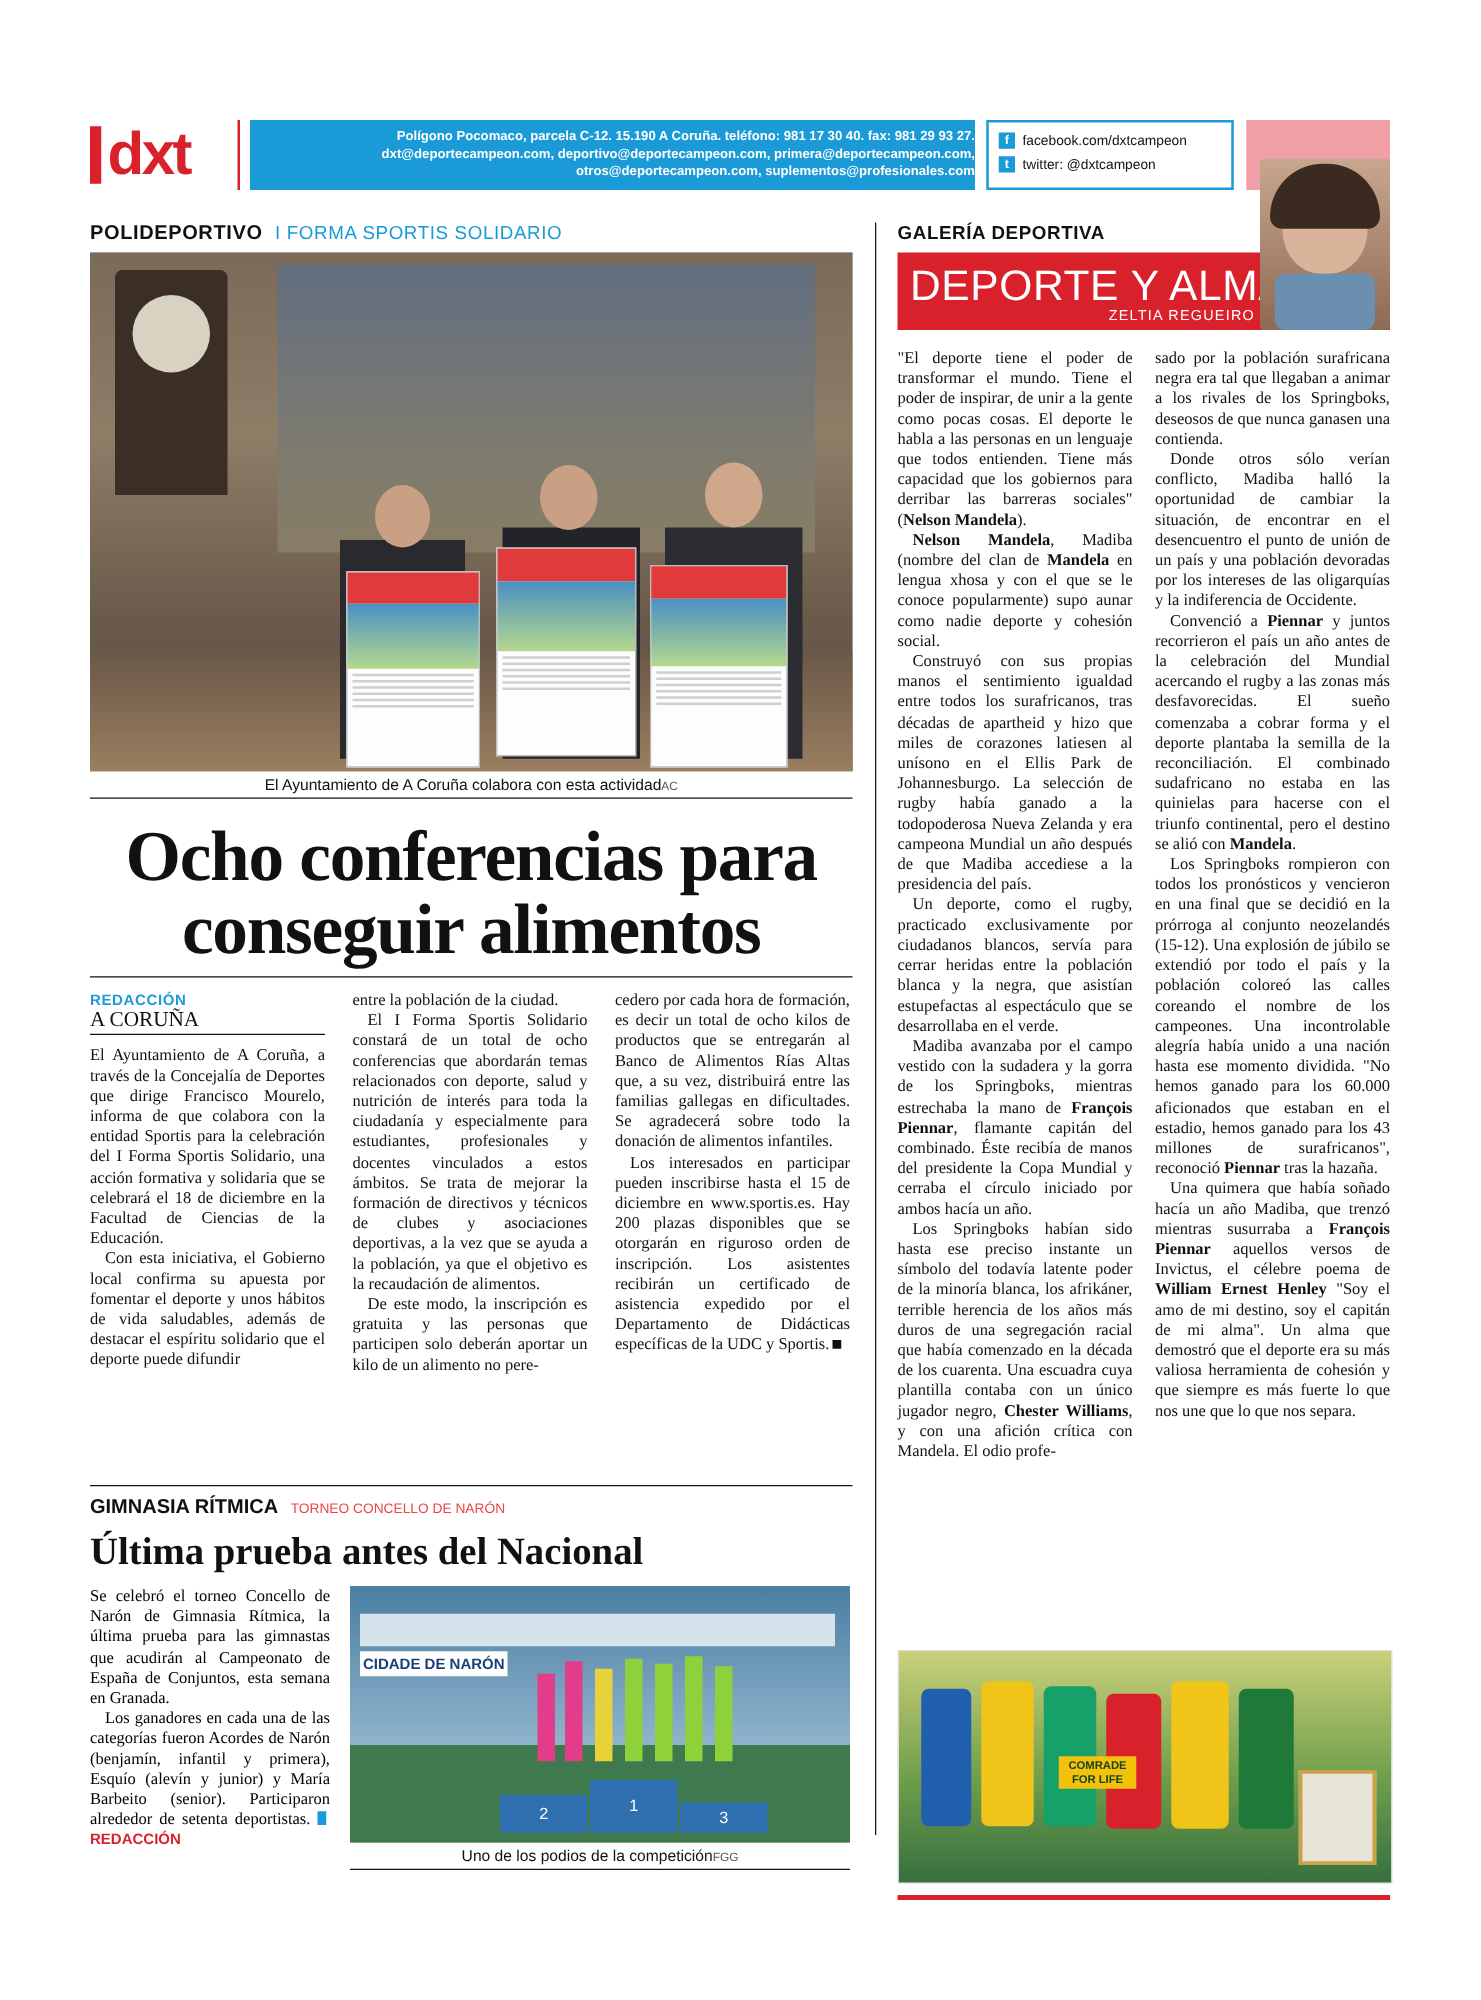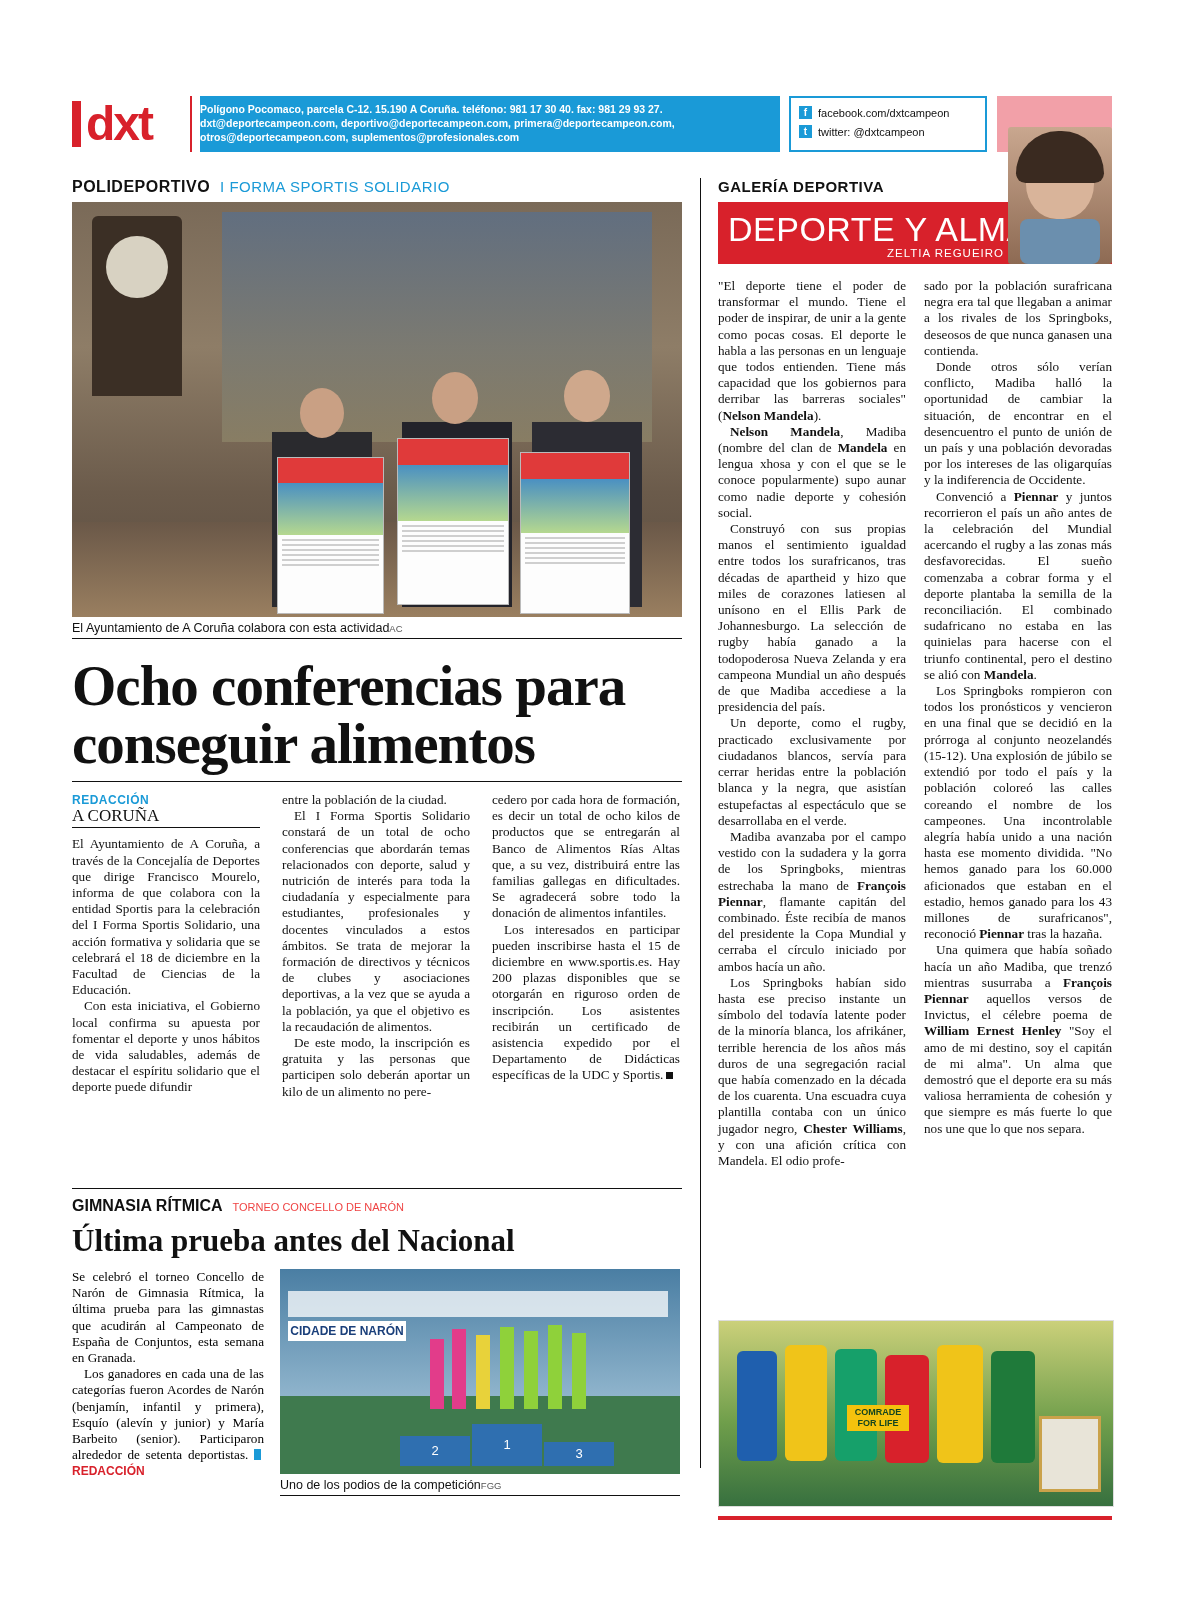--- a/index.html
+++ b/index.html
@@ -13,46 +13,46 @@
   .logo{
     position:absolute;left:0;top:0;width:120px;height:56px;
     display:flex;align-items:center;
   }
   .logo .bar{width:9px;height:46px;background:#d8212b;margin-right:5px;}
   .logo .txt{font-family:"Liberation Sans",sans-serif;font-weight:bold;font-size:48px;color:#d8212b;letter-spacing:-2px;line-height:46px;}
   .logo .rule{position:absolute;left:118px;top:0;width:2px;height:56px;background:#d8212b;}
   .mast-blue{
     position:absolute;left:128px;top:0;width:580px;height:56px;background:#1a9ad7;
     color:#fff;font-family:"Liberation Sans",sans-serif;font-size:10.5px;line-height:14px;
-    text-align:left;padding-top:6px;box-sizing:border-box;font-weight:bold;
+    text-align:right;padding-top:6px;box-sizing:border-box;font-weight:bold;
   }
   .mast-social{
     position:absolute;left:717px;top:0;width:198px;height:56px;border:2px solid #1a9ad7;
     box-sizing:border-box;padding:8px 0 0 8px;
   }
   .mast-social div{font-family:"Liberation Sans",sans-serif;font-size:11px;color:#111;margin-bottom:6px;display:flex;align-items:center;}
   .sq{width:13px;height:13px;background:#1a9ad7;color:#fff;font-size:10px;line-height:13px;text-align:center;margin-right:6px;font-weight:bold;font-family:"Liberation Sans",sans-serif;}
   .mast-pink{position:absolute;left:925px;top:0;width:115px;height:56px;background:#f2a0a8;}
 
   
   .left{position:absolute;left:72px;top:178px;width:610px;}
   .sec-head{display:flex;align-items:baseline;gap:10px;border-bottom:0;margin-bottom:6px;}
   .sec-head .a{font-family:"Liberation Sans",sans-serif;font-weight:bold;font-size:16px;color:#111;letter-spacing:0.5px;}
   .sec-head .b{font-family:"Liberation Sans",sans-serif;font-size:15px;color:#1a9ad7;letter-spacing:0.5px;}
   .photo1{
     position:relative;width:610px;height:415px;margin-top:6px;
     background:linear-gradient(#6f6052,#8d7b66 40%,#5d4f43);
     overflow:hidden;
   }
-  .cap-row{display:flex;justify-content:flex-start;align-items:baseline;border-bottom:1px solid #111;padding:4px 0 3px 0;}
+  .cap-row{display:flex;justify-content:center;align-items:baseline;border-bottom:1px solid #111;padding:4px 0 3px 0;}
   .cap{font-family:"Liberation Sans",sans-serif;font-size:12.5px;color:#111;}
   .credit{font-family:"Liberation Sans",sans-serif;font-size:9.5px;color:#555;}
   h1.head{
     font-family:"Liberation Serif",serif;font-weight:bold;font-size:57px;line-height:58px;
-    margin:18px 0 0 0;color:#111;letter-spacing:-1px;
+    margin:18px 0 0 0;color:#111;letter-spacing:-1px;text-align:center;
   }
   .subhead{
     font-family:"Liberation Sans",sans-serif;font-size:20px;color:#111;margin:22px 0 10px 0;font-weight:normal;
   }
   .hr-thin{border-top:1px solid #111;margin:8px 0 10px 0;}
   .cols3{display:flex;gap:22px;}
   .col{width:188px;font-size:13.2px;line-height:16.2px;text-align:justify;color:#111;}
   .col p{margin:0 0 0 0;text-indent:12px;}
   .col p.first{text-indent:0;}
   .byline .r{font-family:"Liberation Sans",sans-serif;font-weight:bold;font-size:12px;color:#1a9ad7;letter-spacing:0.5px;}

